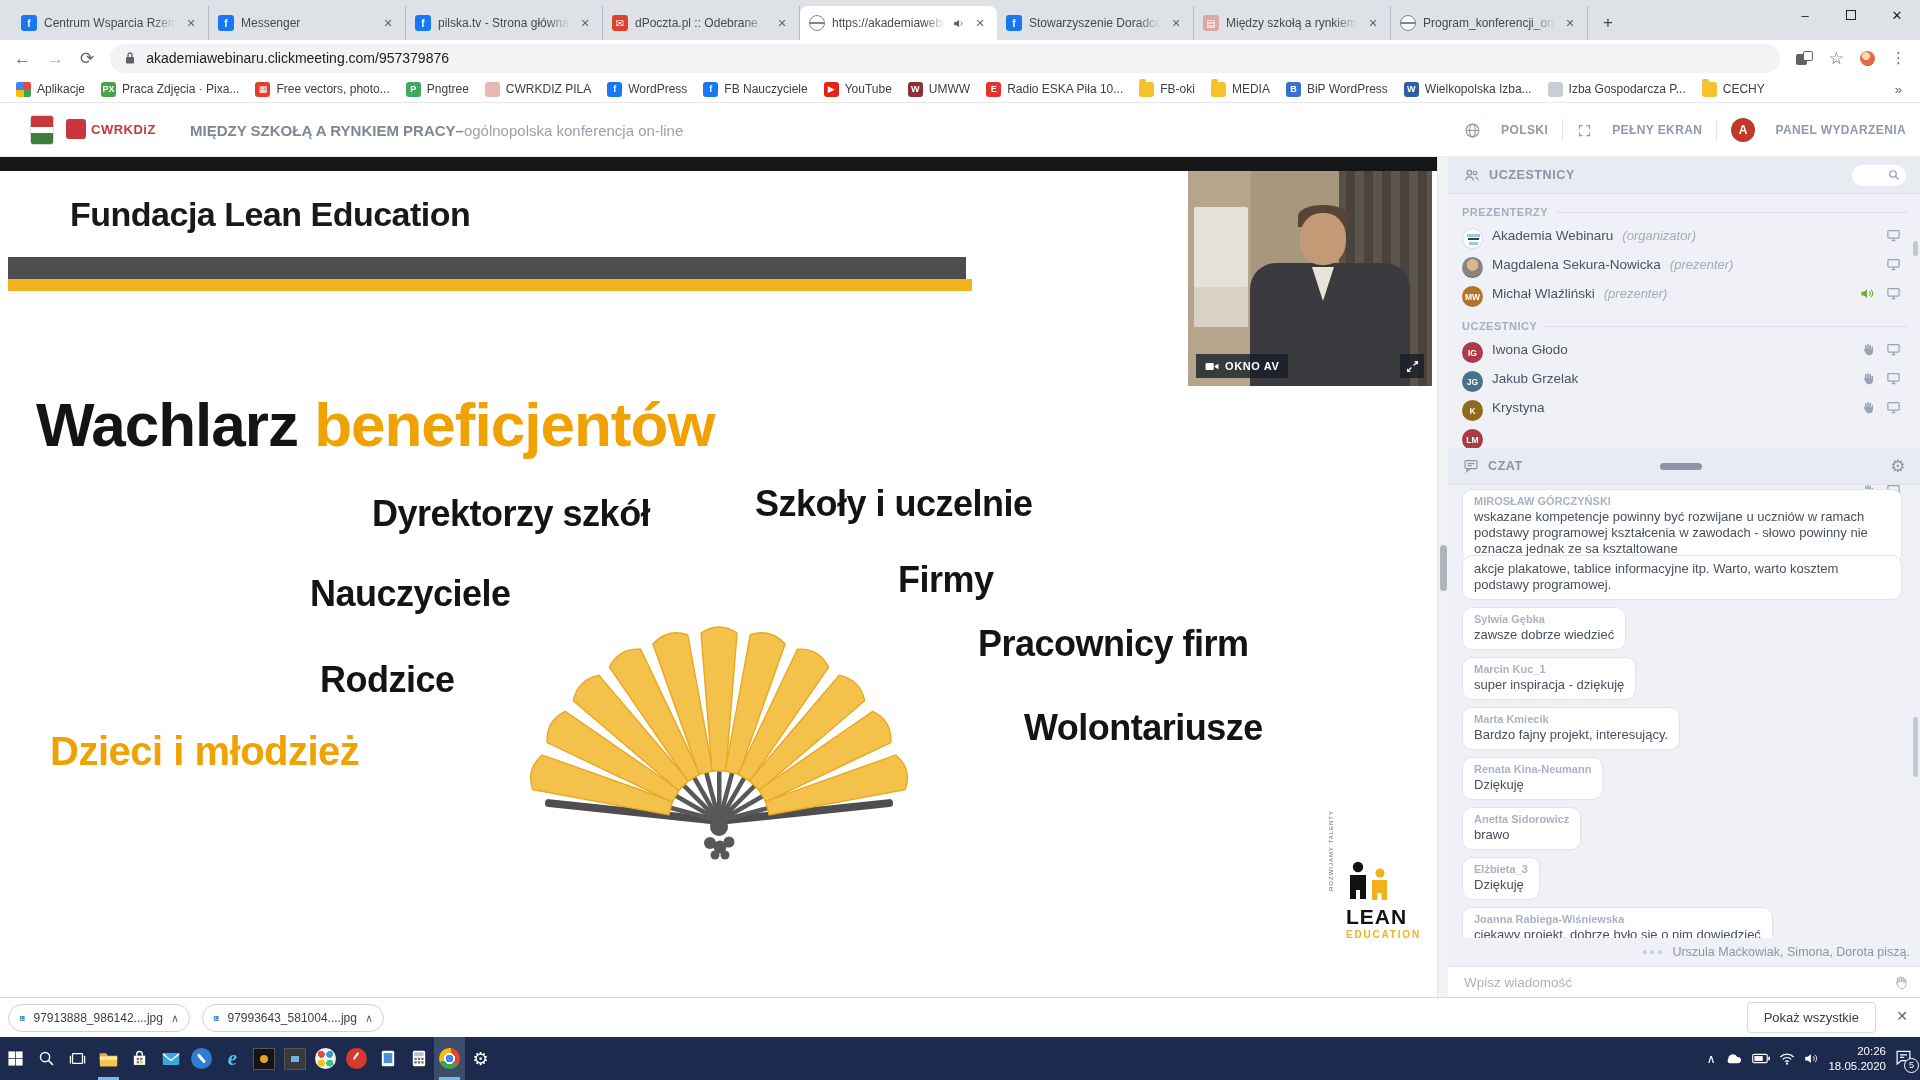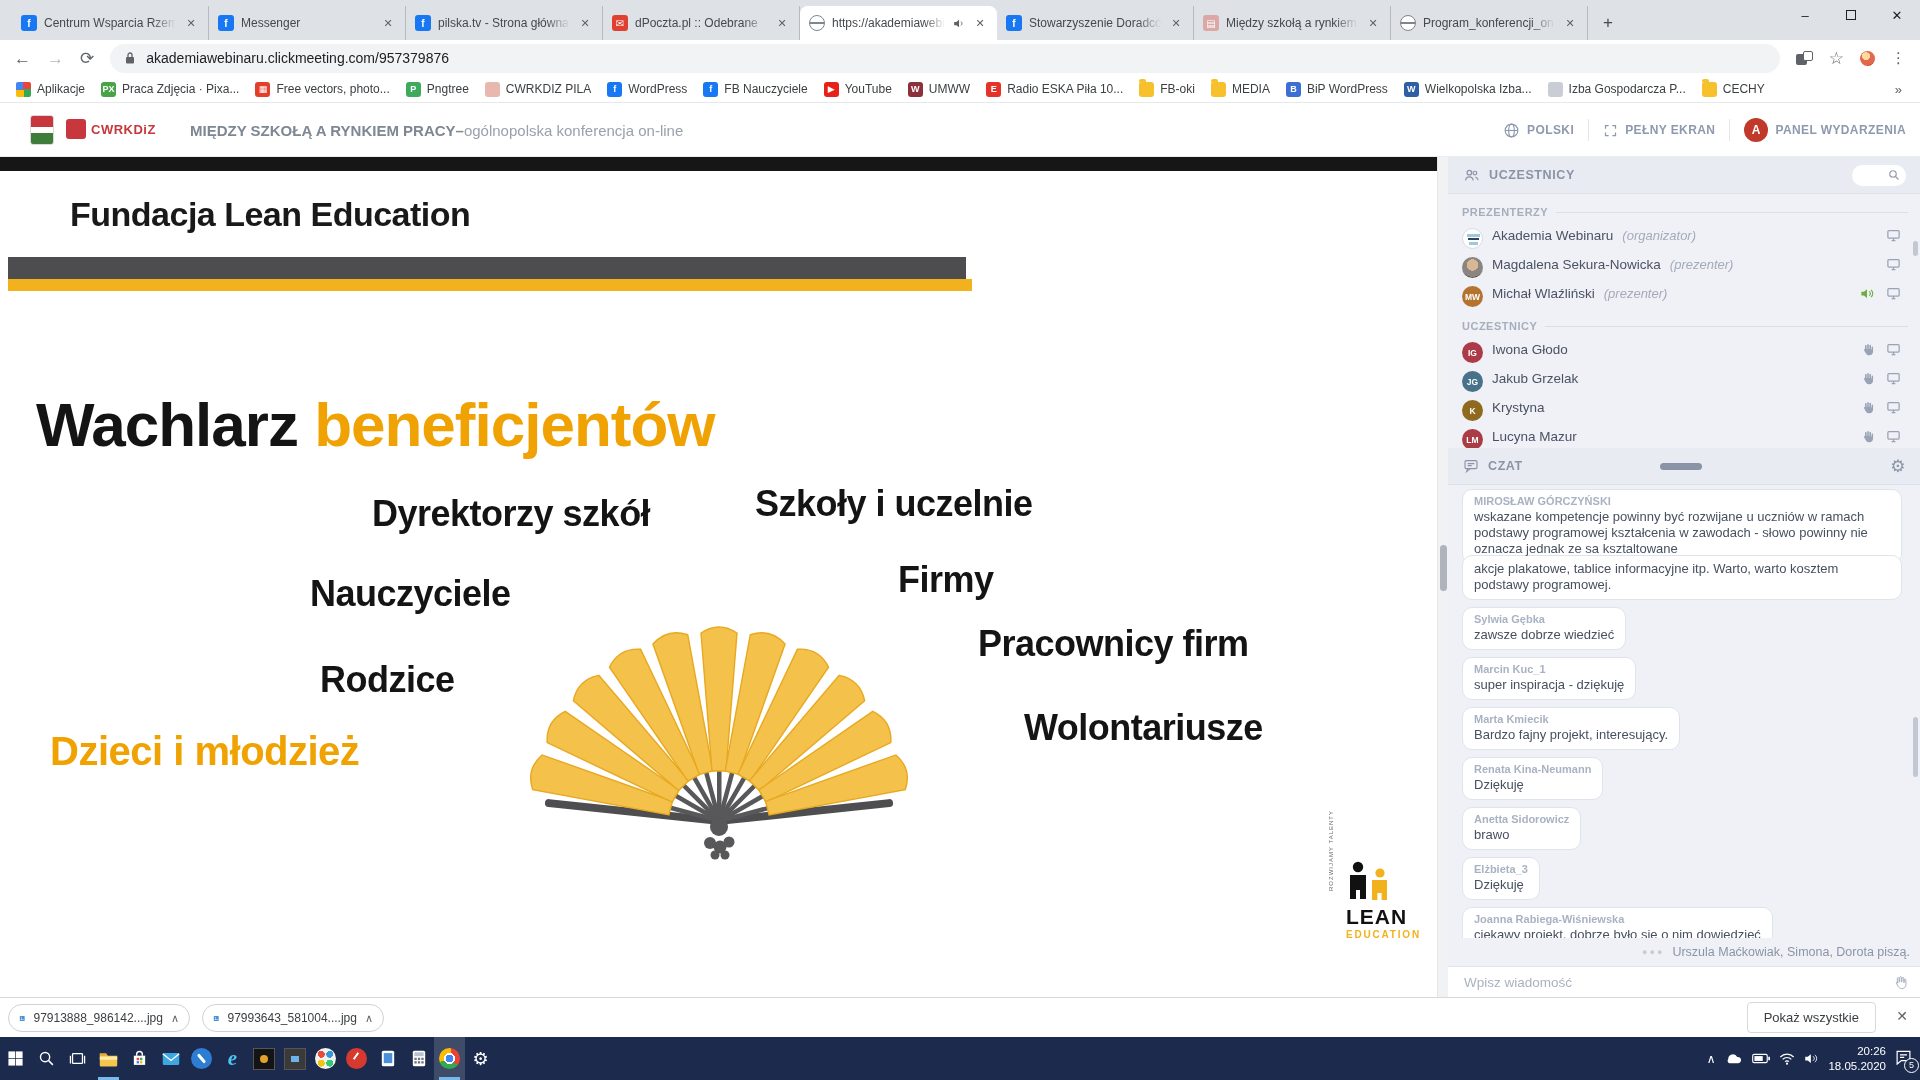--- a/index.html
+++ b/index.html
@@ -50,21 +50,21 @@
 
 .whead{position:absolute;left:0;top:103px;width:1920px;height:54px;background:#fff;border-bottom:1px solid #ededed;display:flex;align-items:center;}
 .logo1{position:absolute;left:30px;top:12px;width:24px;height:30px;background:linear-gradient(180deg,#c8373d 0 40%,#fff 40% 60%,#3e7d3a 60%);border-radius:3px;border:1px solid #d9d9d9;}
 .logo2{position:absolute;left:66px;top:16px;display:flex;align-items:center;gap:5px;}
 .logo2 .sq{width:20px;height:20px;background:#c8373d;border-radius:3px;}
 .logo2 .tx{color:#c8373d;font-weight:bold;font-size:13px;letter-spacing:.5px;}
 .ev-title{position:absolute;left:190px;top:0;height:54px;display:flex;align-items:center;font-size:15px;}
 .ev-title .a{color:#7e8794;font-weight:bold;}
 .ev-title .b{color:#9aa1ac;}
 .wh-right{position:absolute;right:14px;top:0;height:54px;display:flex;align-items:center;gap:14px;font-size:12px;font-weight:bold;letter-spacing:.4px;color:#8e99ad;}
-.wh-right .grp{display:flex;align-items:center;gap:7px;}
+.wh-right .grp{display:flex;align-items:center;gap:20px;}
 .wh-sep{width:1px;height:22px;background:#e4e6ea;}
 .av-red{width:24px;height:24px;border-radius:50%;background:#c0392b;color:#fff;display:flex;align-items:center;justify-content:center;font-size:12px;font-weight:bold;}
 
 
 .band{position:absolute;left:0;top:157px;width:1437px;height:14px;background:#161616;}
 .slide{position:absolute;left:0;top:171px;width:1437px;height:826px;background:#fff;overflow:hidden;}
 .org{position:absolute;left:70px;top:24px;font-size:34px;font-weight:bold;color:#191919;letter-spacing:-.5px;}
 .bar-dark{position:absolute;left:8px;top:86px;width:958px;height:22px;background:#4d4d4f;}
 .bar-yel{position:absolute;left:8px;top:108px;width:964px;height:12px;background:#f2b21d;}
 .heading{position:absolute;left:36px;top:218px;font-size:62px;font-weight:bold;letter-spacing:-1px;}
@@ -441,20 +441,40 @@
         <circle cx="12" cy="6" r="5.2" fill="#111"></circle>
         <path d="M4 14h16v24h-6v-9h-4v9H4z" fill="#111"></path>
         <circle cx="34" cy="12" r="4.6" fill="#f2b21d"></circle>
         <path d="M26 19h15v20h-5.4v-7h-4.2v7H26z" fill="#f2b21d"></path>
       </svg>
       <span class="l1">LEAN</span>
       <span class="l2">EDUCATION</span>
     </div>
   </div>
 
+  <div class="video">
+    <span class="v-curtain"></span>
+    <span class="v-shelf"></span>
+    <span class="v-body"></span>
+    <span class="v-shirt"></span>
+    <span class="v-hair"></span>
+    <span class="v-head"></span>
+    <span class="v-bar">
+      <svg width="14" height="11" viewBox="0 0 24 18">
+          <rect x="1" y="3" width="14" height="12" rx="2" fill="#fff"></rect>
+          <path d="M16.5 8l6.5-3.6v9.2L16.5 10z" fill="#fff"></path>
+        </svg>
+      <span>OKNO AV</span>
+    </span>
+    <span class="v-exp">
+      <svg width="13" height="13" viewBox="0 0 24 24" fill="none" stroke="#fff" stroke-width="2.4">
+          <path d="M14 10l7-7M21 8V3h-5M10 14l-7 7M3 16v5h5"></path>
+        </svg>
+    </span>
+  </div>
 
   <div class="vscroll">
       <span class="vthumb"></span>
     </div>
 
   <div class="panel">
 
     <div class="sechead" style="top:0;">
       <svg width="19" height="17" viewBox="0 0 24 24" fill="none" stroke="#8b94a6" stroke-width="1.7">
           <circle cx="9" cy="8" r="3.2"></circle>
@@ -551,21 +571,21 @@
       <span class="picons">
         <svg width="15" height="15" viewBox="0 0 24 24">
             <path d="M8 13V6a1.3 1.3 0 012.6 0v5h.9V4.6a1.3 1.3 0 012.6 0V11h.9V5.6a1.3 1.3 0 012.6 0V12h.9V8.2a1.2 1.2 0 012.4 0v6.9c0 3.6-2.5 6-6.1 6-2.9 0-4.4-1.2-5.8-3.7l-2.3-4c-.5-.9-.2-1.9.7-2.3.8-.3 1.6 0 2.1.8z" fill="#9aa3b5"></path>
           </svg>
         <svg width="17" height="15" viewBox="0 0 24 24">
             <rect x="3" y="4" width="18" height="12" rx="1.5" fill="none" stroke="#99a2b4" stroke-width="2"></rect>
             <path d="M9 20h6M12 16v4" stroke="#99a2b4" stroke-width="2"></path>
           </svg>
       </span>
     </div>
-    <div class="prow" style="top:272px;">
+    <div class="prow" style="top:272px;flex-direction:column;">
       <span class="pav" style="background: rgb(169, 60, 69);">LM</span>
       <span class="pname">Lucyna Mazur</span>
       <span class="picons">
         <svg width="15" height="15" viewBox="0 0 24 24">
             <path d="M8 13V6a1.3 1.3 0 012.6 0v5h.9V4.6a1.3 1.3 0 012.6 0V11h.9V5.6a1.3 1.3 0 012.6 0V12h.9V8.2a1.2 1.2 0 012.4 0v6.9c0 3.6-2.5 6-6.1 6-2.9 0-4.4-1.2-5.8-3.7l-2.3-4c-.5-.9-.2-1.9.7-2.3.8-.3 1.6 0 2.1.8z" fill="#9aa3b5"></path>
           </svg>
         <svg width="17" height="15" viewBox="0 0 24 24">
             <rect x="3" y="4" width="18" height="12" rx="1.5" fill="none" stroke="#99a2b4" stroke-width="2"></rect>
             <path d="M9 20h6M12 16v4" stroke="#99a2b4" stroke-width="2"></path>
           </svg>

